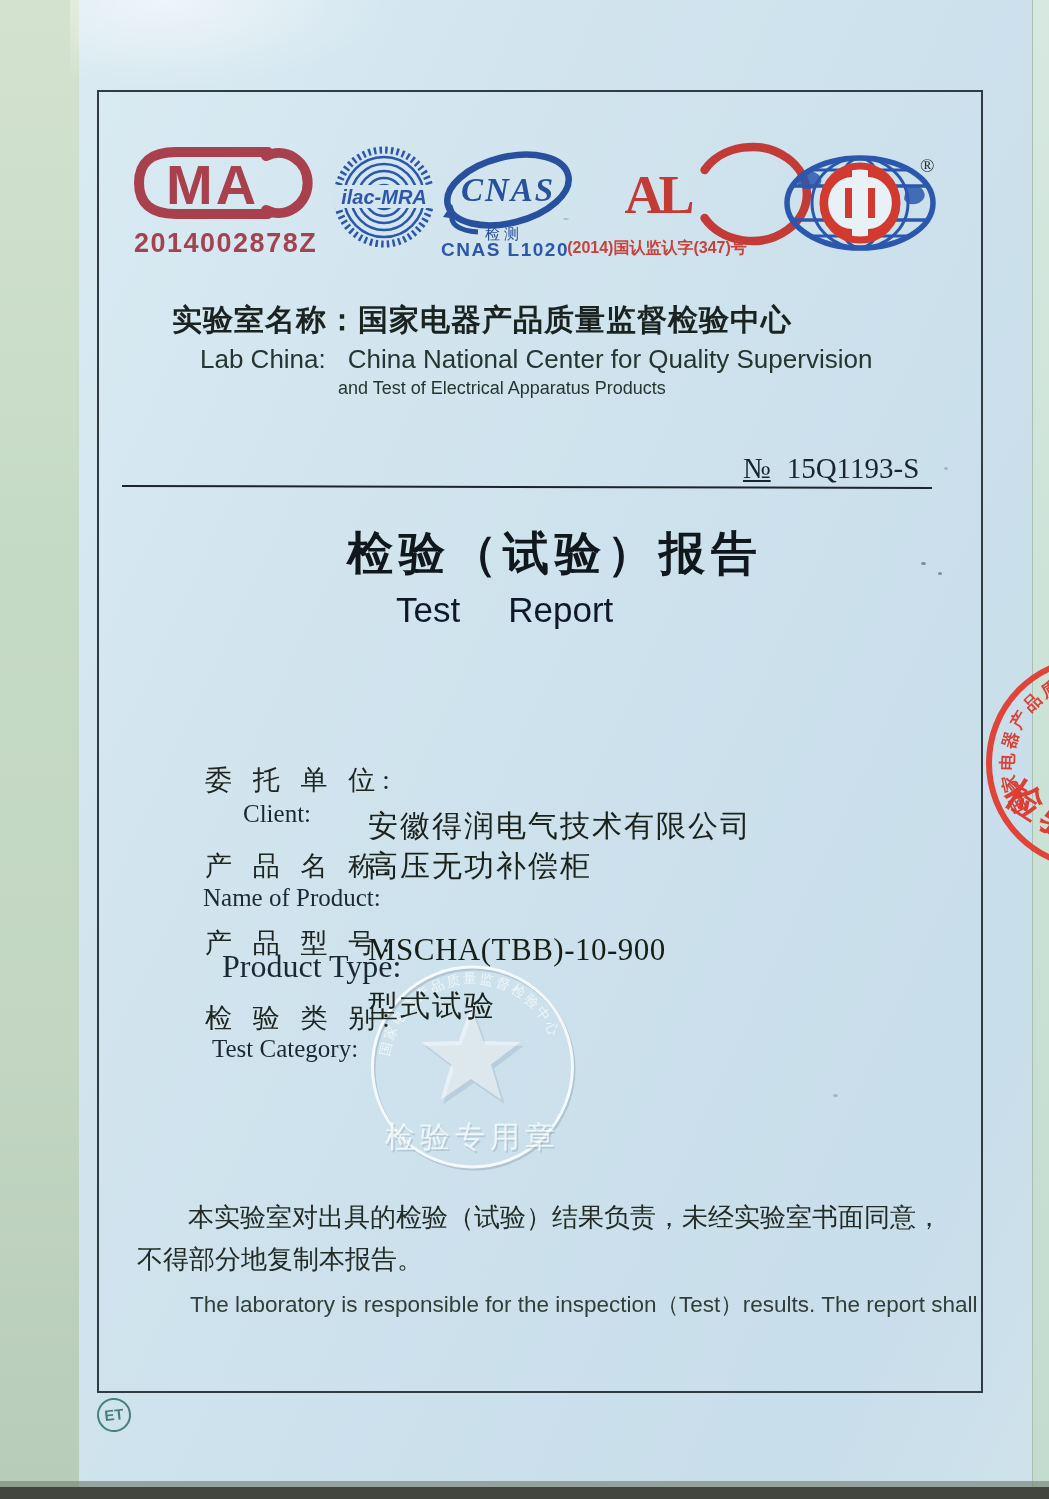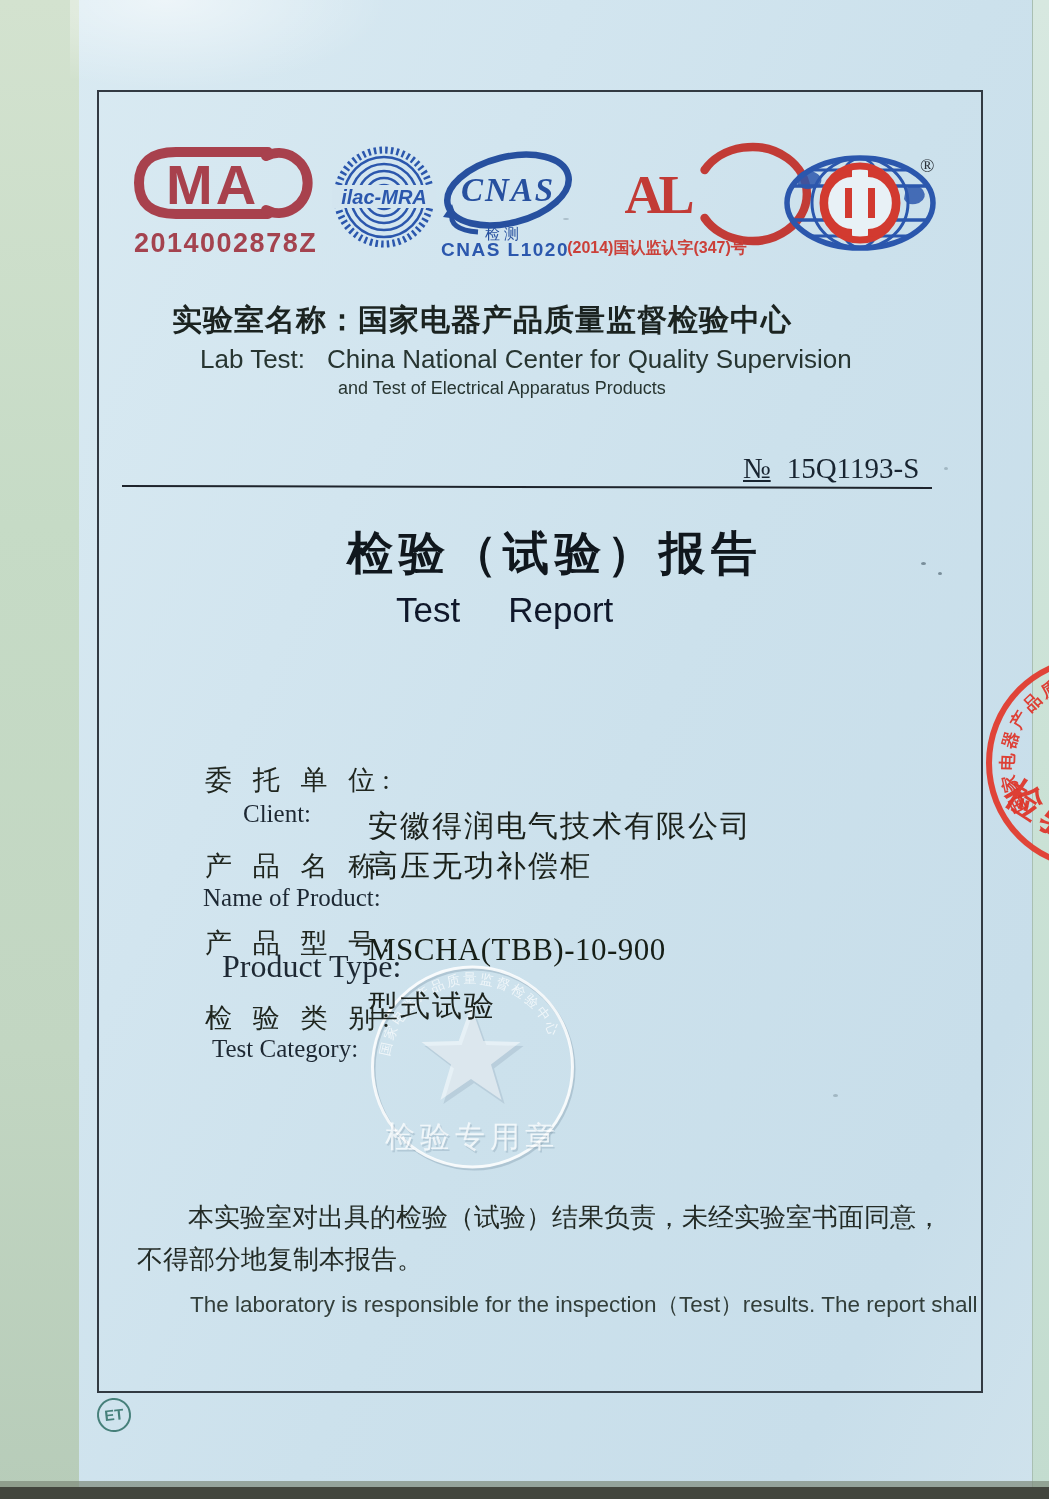--- a/index.html
+++ b/index.html
@@ -96,21 +96,21 @@
       <circle cx="860" cy="203" r="37" fill="none" stroke="#d23a30" stroke-width="7"></circle>
       <path d="M 852,173 A 26,28 0 1 0 852,233" fill="none" stroke="#d23a30" stroke-width="8"></path>
       <path d="M 868,173 A 26,28 0 1 1 868,233" fill="none" stroke="#d23a30" stroke-width="8"></path>
       <rect x="845" y="188" width="7" height="30" fill="#d23a30"></rect>
       <rect x="868" y="188" width="7" height="30" fill="#d23a30"></rect>
       <text x="920" y="172" font-size="19" fill="#2a3138" font-family="Liberation Serif, serif">®</text>
     </g>
   </svg>
 
   <div class="abs zh-sans nowrap" style="left:172px;top:300px;font-size:30px;letter-spacing:1px;"><span>实验室名称：</span><span>国家电器产品质量监督检验中心</span></div>
-  <div class="abs en-sans nowrap" style="left:200px;top:344px;font-size:26px;"><span>Lab Test:</span><span style="display:inline-block;width:22px;"></span><span>China National Center for Quality Supervision</span></div>
+  <div class="abs en-sans nowrap" style="left:200px;top:344px;font-size:26px;"><span>Lab China:</span><span style="display:inline-block;width:22px;"></span><span>China National Center for Quality Supervision</span></div>
   <div class="abs en-sans nowrap" style="left:338px;top:378px;font-size:18px;">and Test of Electrical Apparatus Products</div>
 
   <div class="abs en-serif nowrap" style="left:743px;top:452px;font-size:29px;color:#182430;"><span style="text-decoration:underline;">№</span><span style="display:inline-block;width:16px;"></span><span>15Q1193-S</span></div>
   <div class="abs hline"></div>
 
   <div class="abs zh-sans nowrap" style="left:347px;top:523px;font-size:46px;letter-spacing:6px;color:#10171d;">检验（试验）报告</div>
   <div class="abs en-sans nowrap" style="left:396px;top:590px;font-size:35px;color:#0f172a;font-weight:500;"><span>Test</span><span style="display:inline-block;width:48px;"></span><span>Report</span></div>
 
   <svg class="abs" style="left:355px;top:950px;" width="240" height="240" viewBox="355 950 240 240">
     <defs>

